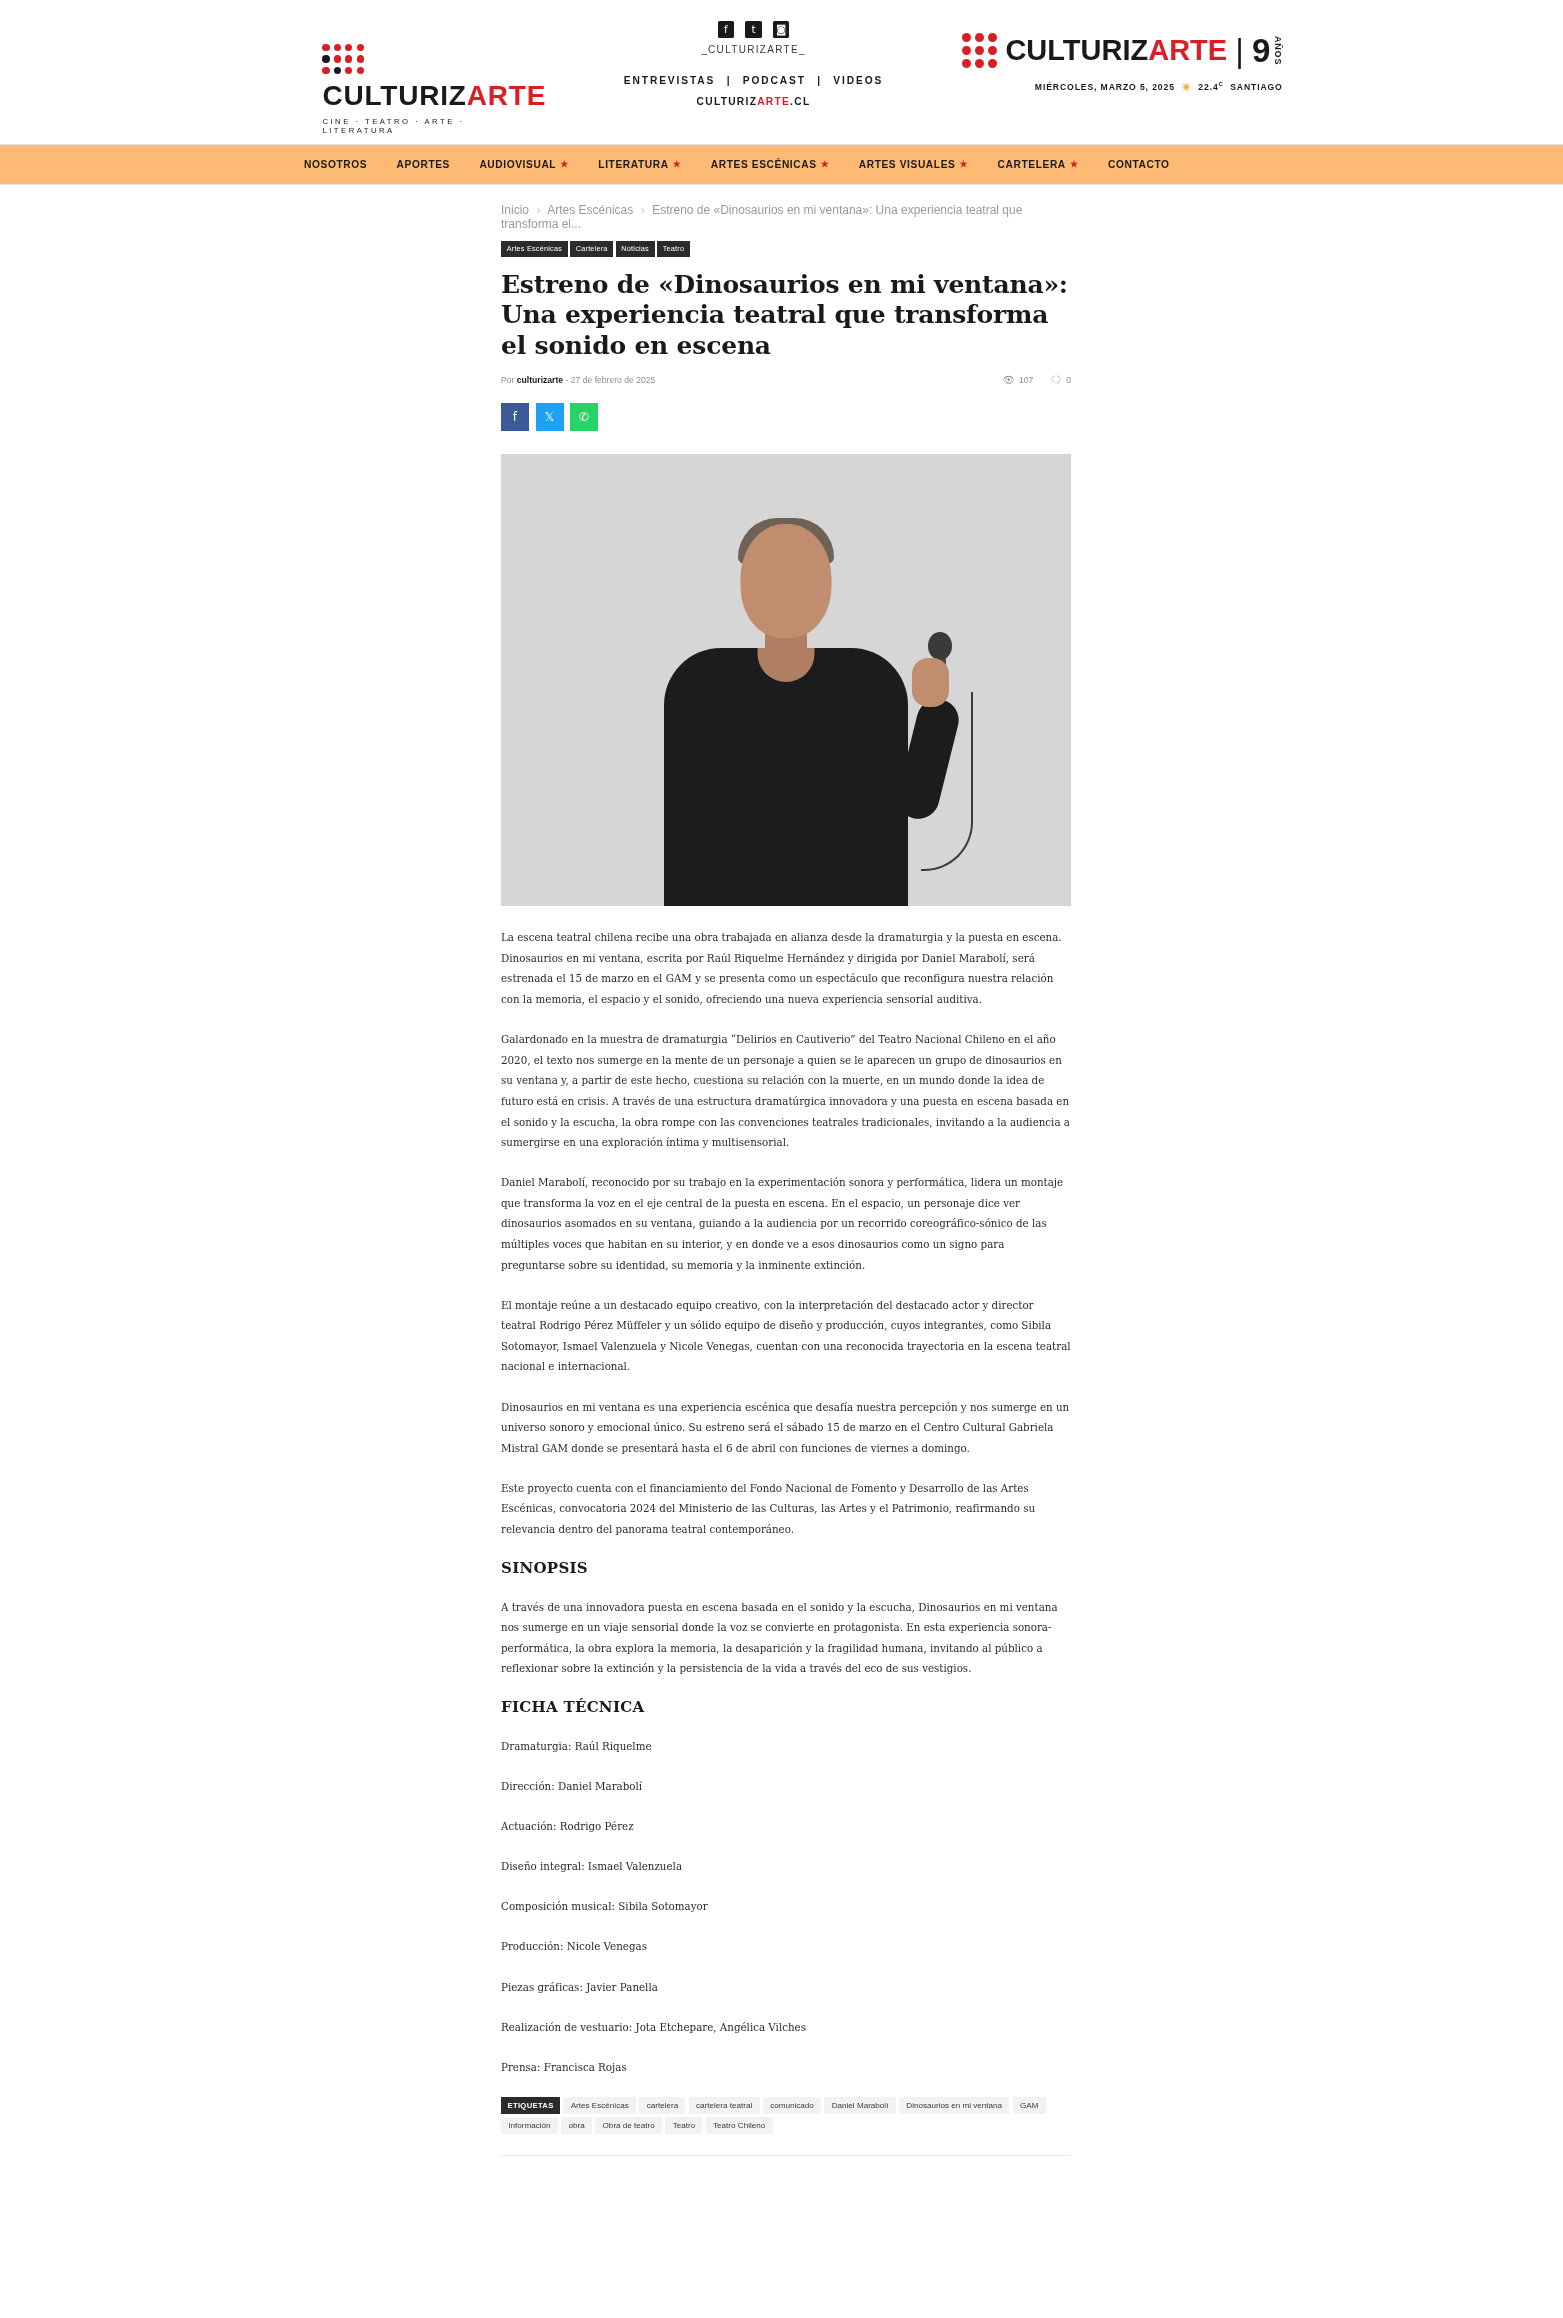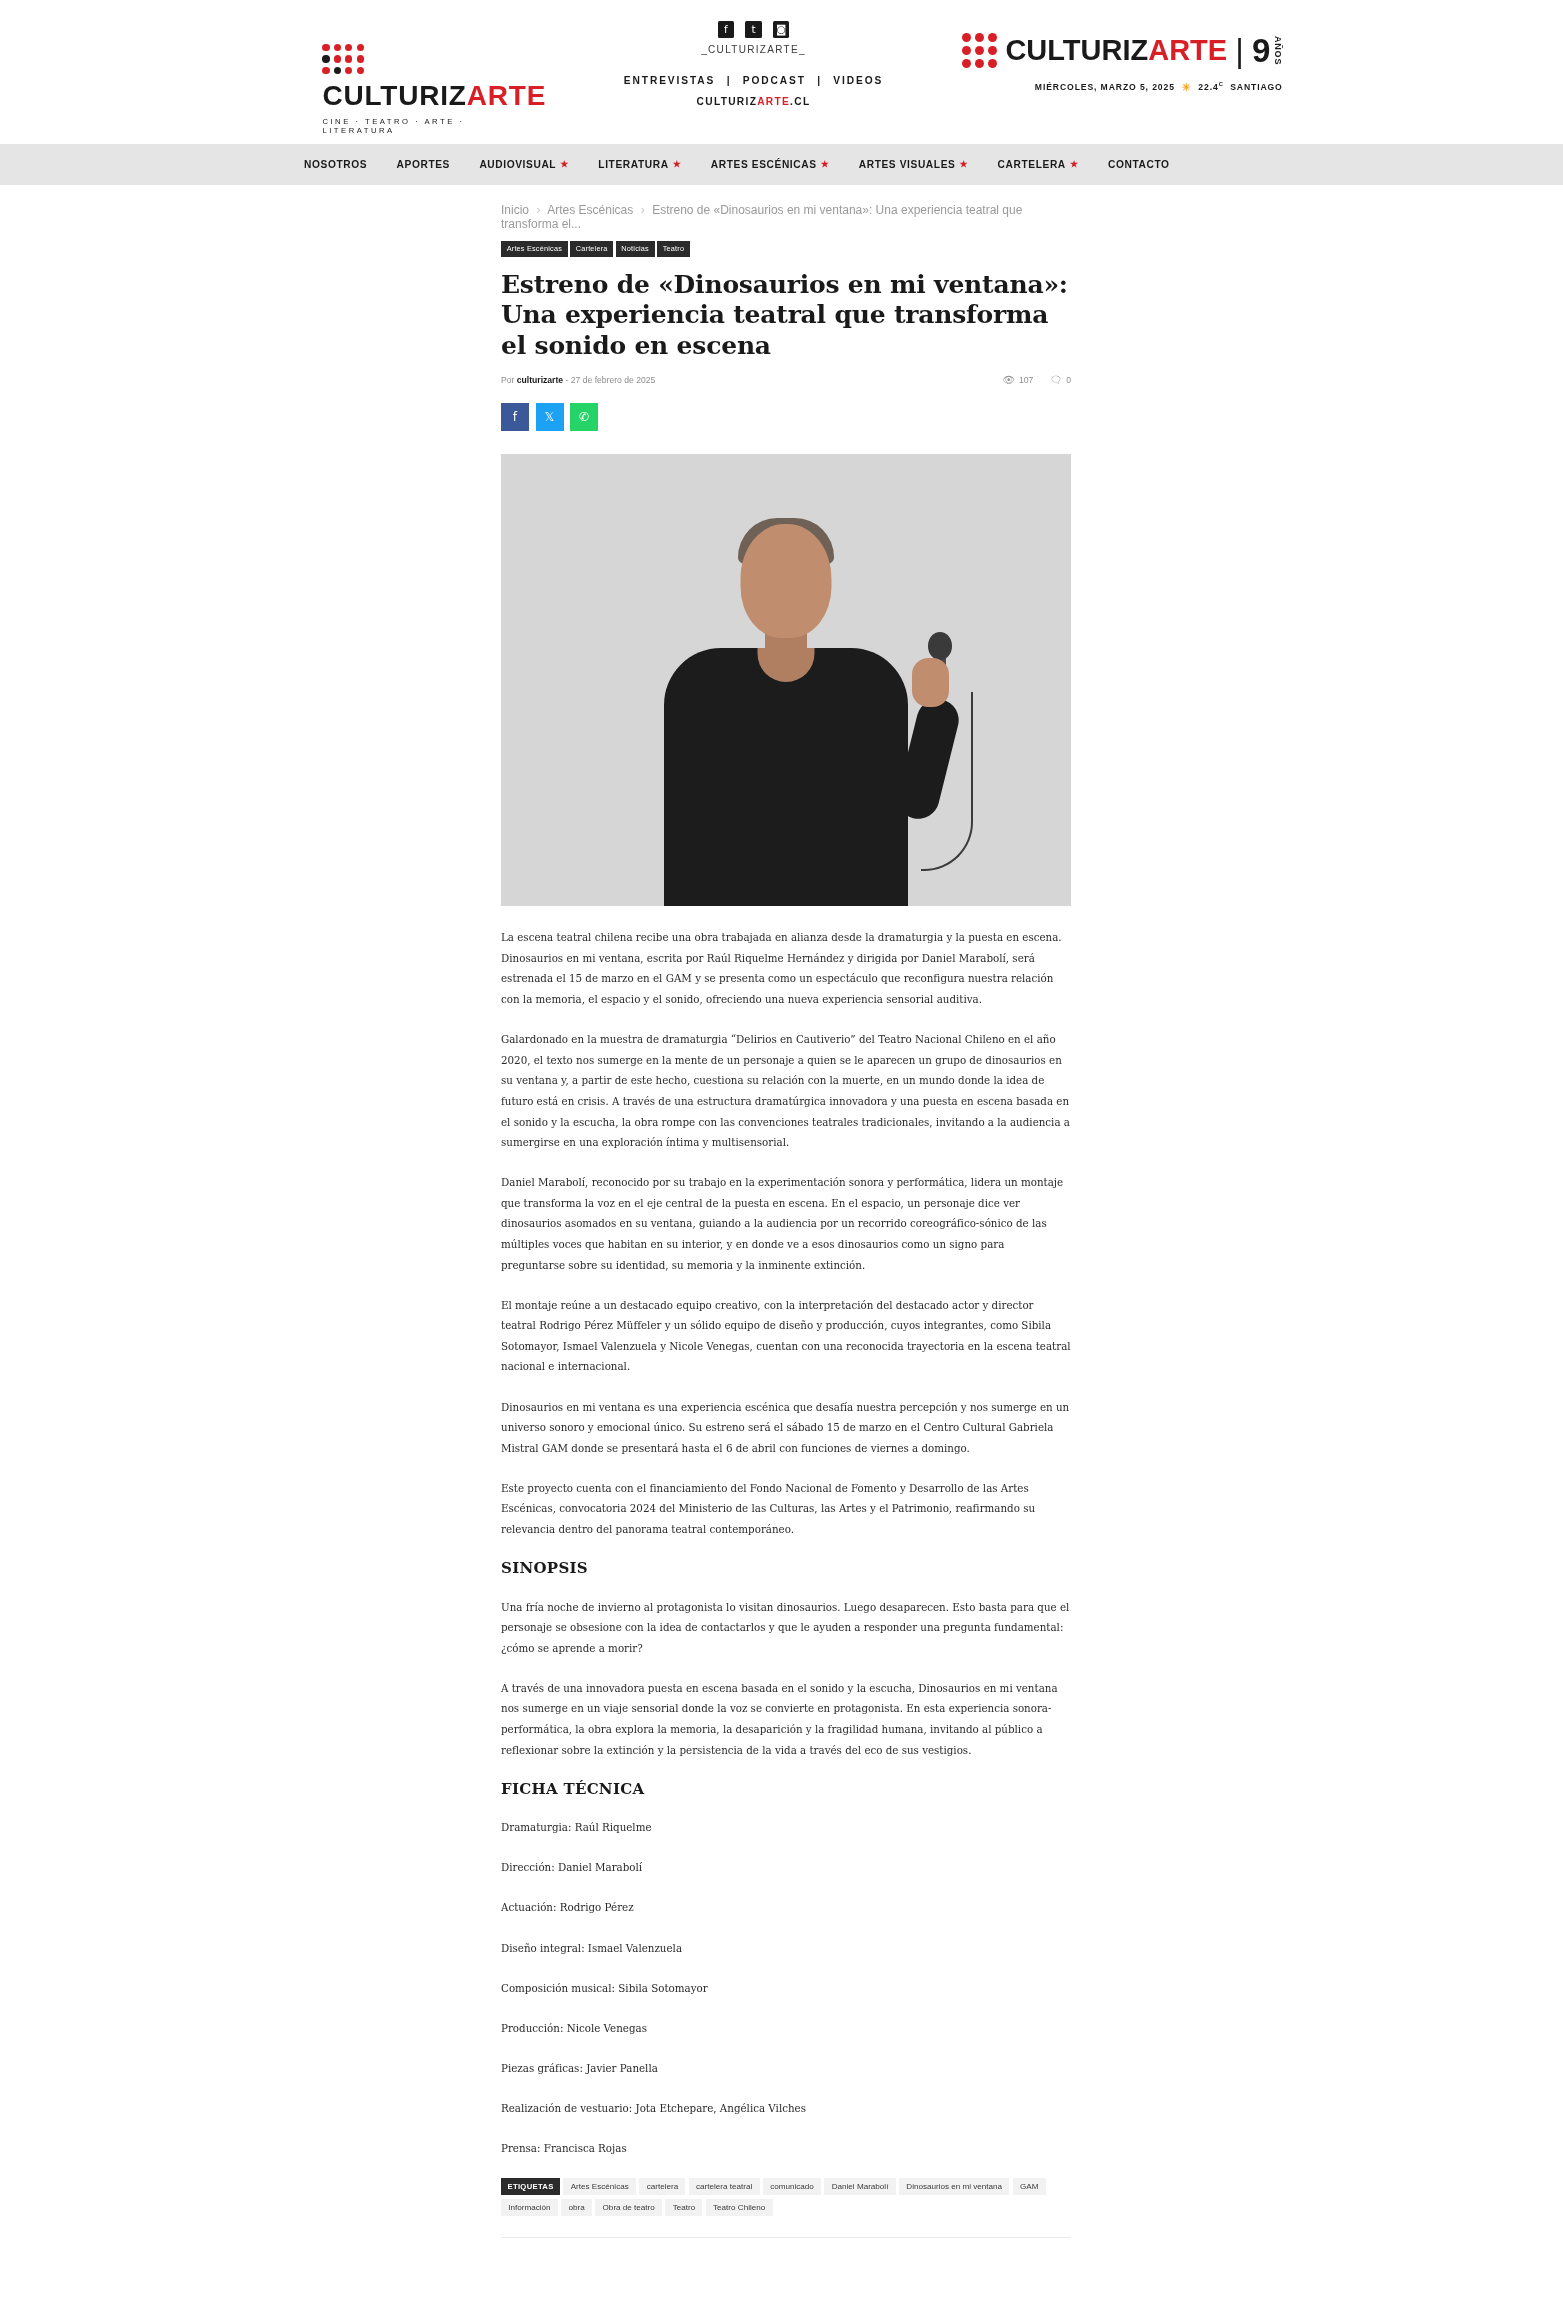--- a/index.html
+++ b/index.html
@@ -142,21 +142,21 @@
     justify-content:flex-end;
     gap:6.5px;
   }
   .meta-row .sun { color:#f5a623; font-size:10.6px; }
   .meta-row .deg sup { font-size:5.7px; }
 
   
   .navbar {
     border-top:0.8px solid #e6e6e6;
     border-bottom:0.8px solid #e6e6e6;
-    background:#e5e5e5;
+    background:#fdba74;
   }
   .navbar-inner {
     width:1034px;
     margin:0 auto;
     display:flex;
     align-items:center;
     height:39px;
     padding-left:24.4px;
   }
   .nav-item {
@@ -512,21 +512,20 @@
     <div class="body">
       <p>Galardonado en la muestra de dramaturgia “Delirios en Cautiverio” del Teatro Nacional Chileno en el año 2020, el texto nos sumerge en la mente de un personaje a quien se le aparecen un grupo de dinosaurios en su ventana y, a partir de este hecho, cuestiona su relación con la muerte, en un mundo donde la idea de futuro está en crisis. A través de una estructura dramatúrgica innovadora y una puesta en escena basada en el sonido y la escucha, la obra rompe con las convenciones teatrales tradicionales, invitando a la audiencia a sumergirse en una exploración íntima y multisensorial.</p>
       <p>Daniel Marabolí, reconocido por su trabajo en la experimentación sonora y performática, lidera un montaje que transforma la voz en el eje central de la puesta en escena. En el espacio, un personaje dice ver dinosaurios asomados en su ventana, guiando a la audiencia por un recorrido coreográfico-sónico de las múltiples voces que habitan en su interior, y en donde ve a esos dinosaurios como un signo para preguntarse sobre su identidad, su memoria y la inminente extinción.</p>
       <p>El montaje reúne a un destacado equipo creativo, con la interpretación del destacado actor y director teatral Rodrigo Pérez Müffeler y un sólido equipo de diseño y producción, cuyos integrantes, como Sibila Sotomayor, Ismael Valenzuela y Nicole Venegas, cuentan con una reconocida trayectoria en la escena teatral nacional e internacional.</p>
       <p>Dinosaurios en mi ventana es una experiencia escénica que desafía nuestra percepción y nos sumerge en un universo sonoro y emocional único. Su estreno será el sábado 15 de marzo en el Centro Cultural Gabriela Mistral GAM donde se presentará hasta el 6 de abril con funciones de viernes a domingo.</p>
       <p>Este proyecto cuenta con el financiamiento del Fondo Nacional de Fomento y Desarrollo de las Artes Escénicas, convocatoria 2024 del Ministerio de las Culturas, las Artes y el Patrimonio, reafirmando su relevancia dentro del panorama teatral contemporáneo.</p>
     </div>
 
     <h3 class="section">SINOPSIS</h3>
     <div class="body">
-      <p>Una fría noche de invierno al protagonista lo visitan dinosaurios. Luego desaparecen. Esto basta para que el personaje se obsesione con la idea de contactarlos y que le ayuden a responder una pregunta fundamental: ¿cómo se aprende a morir?</p>
       <p>A través de una innovadora puesta en escena basada en el sonido y la escucha, Dinosaurios en mi ventana nos sumerge en un viaje sensorial donde la voz se convierte en protagonista. En esta experiencia sonora-performática, la obra explora la memoria, la desaparición y la fragilidad humana, invitando al público a reflexionar sobre la extinción y la persistencia de la vida a través del eco de sus vestigios.</p>
     </div>
 
     <h3 class="section">FICHA TÉCNICA</h3>
     <div class="ficha">
       <p>Dramaturgia: Raúl Riquelme</p>
       <p>Dirección: Daniel Marabolí</p>
       <p>Actuación: Rodrigo Pérez</p>
       <p>Diseño integral: Ismael Valenzuela</p>
       <p>Composición musical: Sibila Sotomayor</p>

